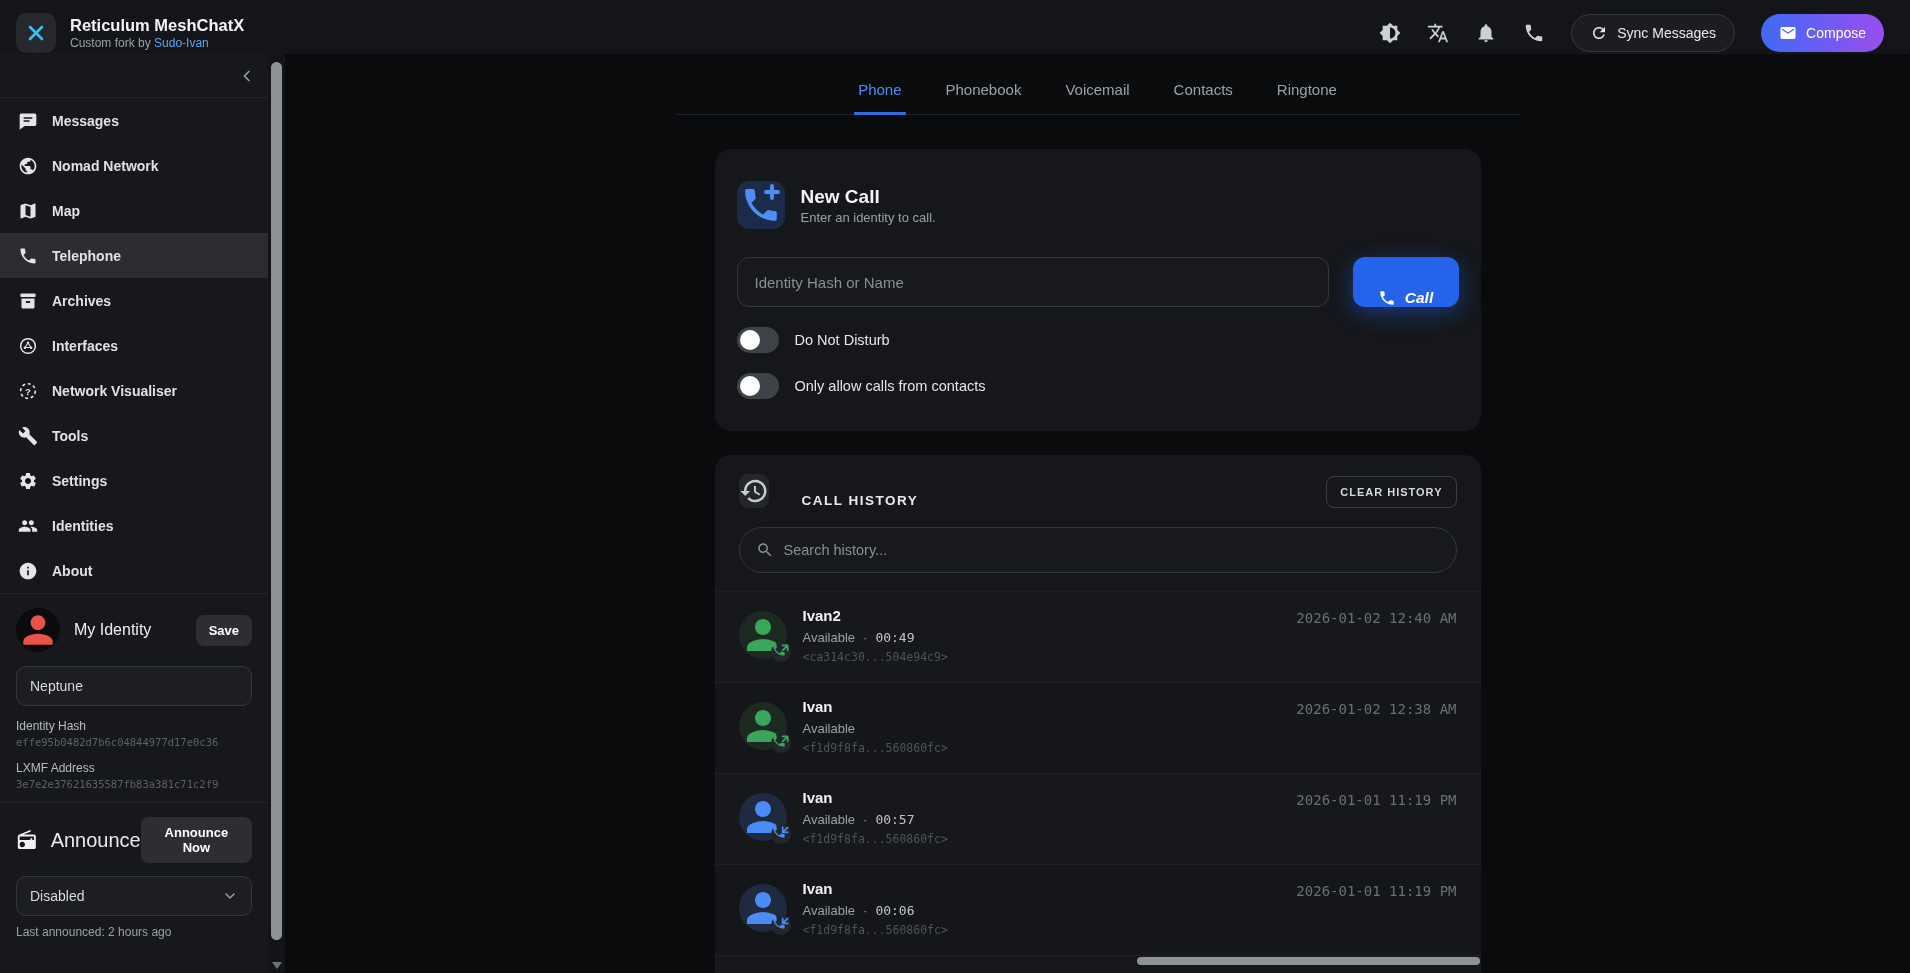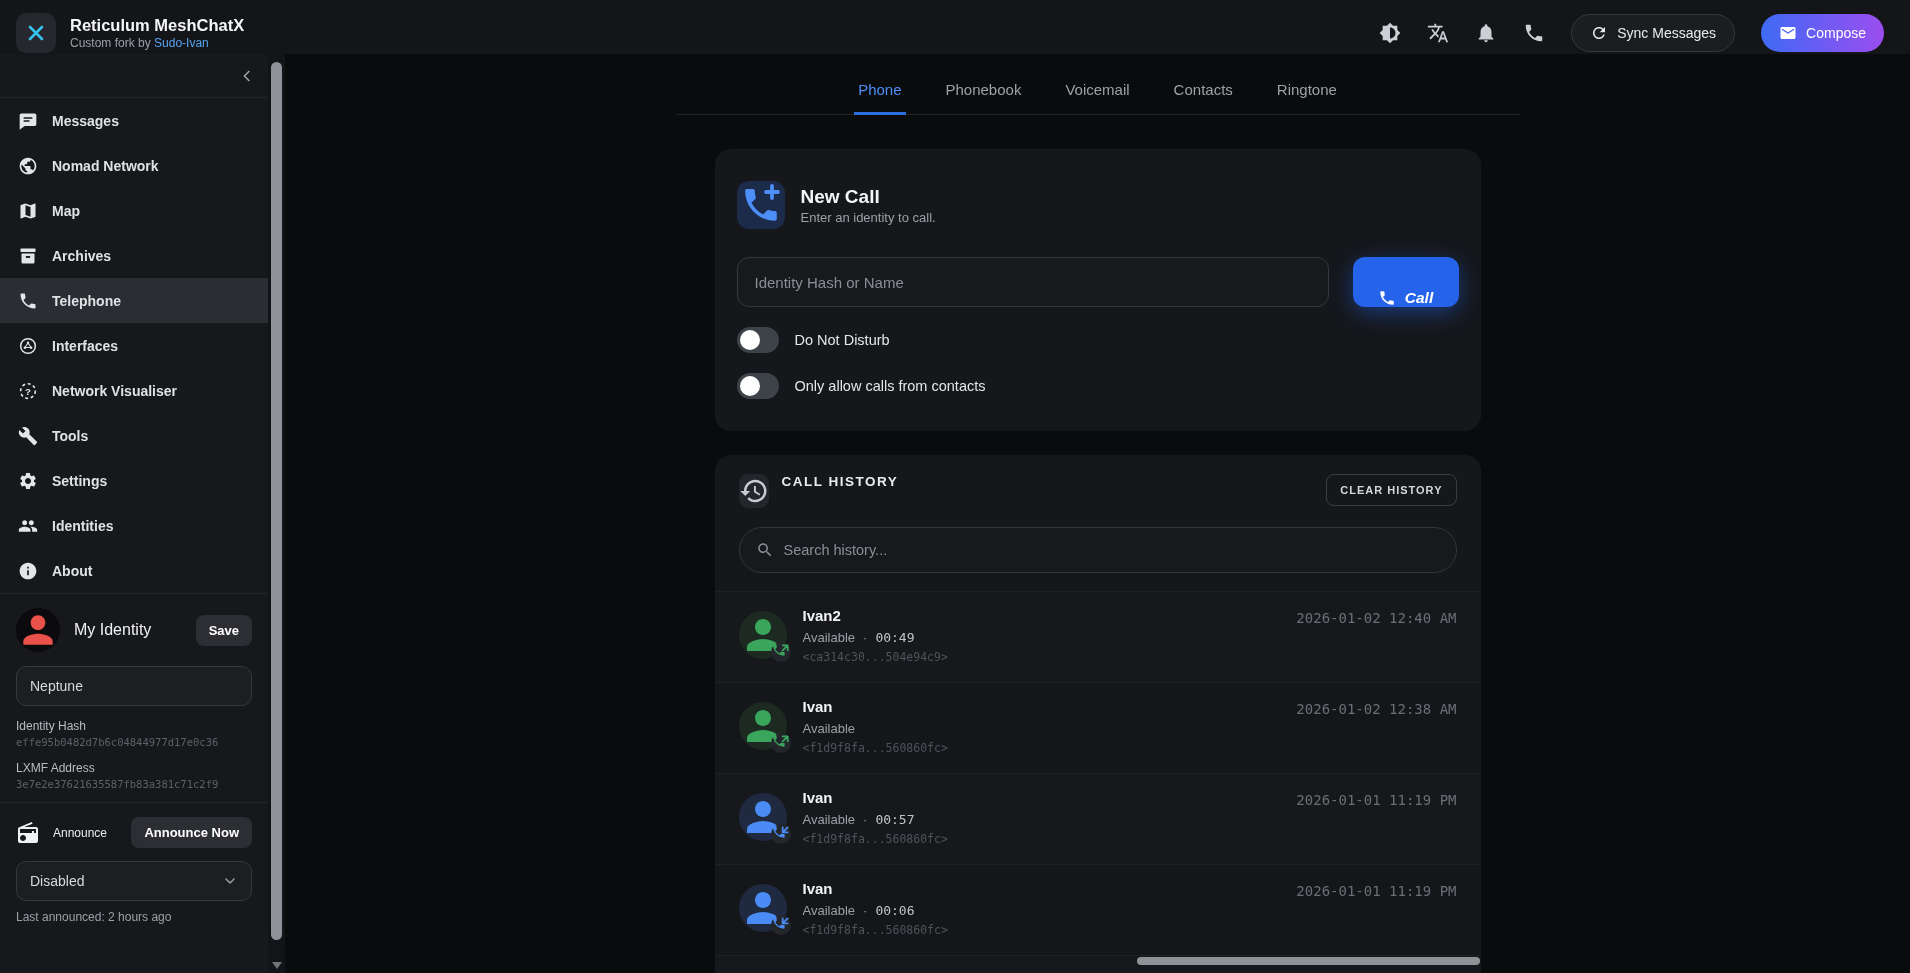--- a/index.html
+++ b/index.html
@@ -41,21 +41,21 @@
   .mi-title { font-size:16px; margin-left:14px; color:#f0f1f3; }
   .small-btn { margin-left:auto; background:#2c2e33; color:#fff; font-size:13px; font-weight:bold;
     border:none; border-radius:8px; padding:8px 13px; cursor:pointer; }
   .name-input { width:100%; margin-top:14px; height:40px; background:#1c1e22; color:#d6d9dd;
     border:1px solid #35383e; border-radius:10px; padding:0 13px; font-size:14px;
     font-family:"Liberation Sans", sans-serif; }
   .hash-label { margin-top:13px; font-size:12px; color:#b9bcc2; }
   .hash-value { margin-top:3px; font-size:10.5px; color:#5c6167; }
   .announce-row { display:flex; align-items:center; }
   .announce-ic { width:24px; height:24px; color:#f0f1f3; display:flex; }
-  .announce-title { font-size:12px; margin-left:13px; color:#e8eaec; }
+  .announce-title { font-size:20px; margin-left:13px; color:#e8eaec; }
   .select-box { margin-top:13px; height:40px; border:1px solid #35383e; background:#1c1e22;
     border-radius:10px; display:flex; align-items:center; padding:0 13px; cursor:pointer; }
   .select-box span { font-size:14px; color:#d6d9dd; }
   .select-box .hicon { margin-left:auto; width:16px; height:16px; color:#9aa0a6; }
   .last-announced { margin-top:9px; font-size:12px; color:#9ba0a6; }
 
   
   .sbar { position:absolute; top:54px; left:268px; width:17px; bottom:0; background:#131418; }
   .sbar-thumb { position:absolute; top:8px; left:3px; width:11px; height:878px;
     background:#8f9298; border-radius:6px; }
@@ -87,21 +87,21 @@
     align-items:flex-end; justify-content:center; gap:9px; cursor:pointer;
     box-shadow:0 6px 22px rgba(37,99,235,.45);font-style:italic; }
   .toggle-row { display:flex; align-items:center; margin-top:20px; }
   .toggle { width:42px; height:26px; border-radius:13px; background:#3e4249; position:relative;
     cursor:pointer; flex:none; }
   .toggle .knob { position:absolute; top:3px; left:3px; width:20px; height:20px; border-radius:50%;
     background:#fff; }
   .toggle-label { margin-left:16px; font-size:14.5px; color:#e4e6e9; }
 
   .history-card { margin-top:24px; padding-bottom:2px; overflow:hidden; }
-  .hist-head { display:flex; align-items:flex-start; padding:19px 24px 13px; }
+  .hist-head { display:flex; align-items:flex-end; padding:19px 24px 13px;gap:20px; }
   .hist-icbox { width:30px; height:34px; border-radius:9px; background:#24262b; color:#c9ccd1;
     display:flex; align-items:center; justify-content:center; }
   .hist-icbox svg { width:17px; height:17px; }
   .hist-title { margin-left:13px; font-size:13.5px; font-weight:bold; letter-spacing:1.5px;
     color:#e8eaec; }
   .clear-btn { margin-left:auto; background:transparent; border:1px solid #393c42; border-radius:8px;
     color:#d4d7db; font-size:11px; font-weight:bold; letter-spacing:1px; padding:9px 13px;
     cursor:pointer; font-family:"Liberation Sans", sans-serif; }
   .search-wrap { margin:6px 24px 18px; height:46px; border:1px solid #33363c; background:#17191d;
     border-radius:23px; display:flex; align-items:center; padding:8px 16px; }
@@ -216,37 +216,37 @@
         <span>Nomad Network</span>
       </div>
       <div class="nav-item">
         <span class="nav-ic">
           <svg viewBox="0 0 24 24" fill="currentColor" style="width:100%;height:100%;display:block;">
             <path d="M20.5 3l-.16.03L15 5.1 9 3 3.36 4.9c-.21.07-.36.25-.36.48V20.5c0 .28.22.5.5.5l.16-.03L9 18.9l6 2.1 5.64-1.9c.21-.07.36-.25.36-.48V3.5c0-.28-.22-.5-.5-.5zM15 19l-6-2.11V5l6 2.11V19z"></path>
           </svg>
         </span>
         <span>Map</span>
       </div>
+      <div class="nav-item active">
+        <span class="nav-ic">
+          <svg viewBox="0 0 24 24" fill="currentColor" style="width:100%;height:100%;display:block;">
+            <path d="M6.62 10.79c1.44 2.83 3.76 5.14 6.59 6.59l2.2-2.21c.27-.27.67-.36 1.02-.24 1.12.37 2.33.57 3.57.57.55 0 1 .45 1 1V20c0 .55-.45 1-1 1-9.39 0-17-7.61-17-17 0-.55.45-1 1-1h3.5c.55 0 1 .45 1 1 0 1.25.2 2.45.57 3.57.11.35.03.74-.25 1.02l-2.2 2.2z"></path>
+          </svg>
+        </span>
+        <span>Telephone</span>
+      </div>
       <div class="nav-item">
         <span class="nav-ic">
           <svg viewBox="0 0 24 24" fill="currentColor" style="width:100%;height:100%;display:block;">
             <rect x="3" y="3" width="18" height="4.2" rx="1"></rect>
             <path d="M4.2 9h15.6v10.5c0 .83-.67 1.5-1.5 1.5H5.7c-.83 0-1.5-.67-1.5-1.5V9zm5.3 3.2v1.8h5v-1.8h-5z" fill-rule="evenodd" clip-rule="evenodd"></path>
             <rect x="9.5" y="12.2" width="5" height="1.8" fill="#17181c"></rect>
           </svg>
         </span>
         <span>Archives</span>
-      </div>
-      <div class="nav-item active">
-        <span class="nav-ic">
-          <svg viewBox="0 0 24 24" fill="currentColor" style="width:100%;height:100%;display:block;">
-            <path d="M6.62 10.79c1.44 2.83 3.76 5.14 6.59 6.59l2.2-2.21c.27-.27.67-.36 1.02-.24 1.12.37 2.33.57 3.57.57.55 0 1 .45 1 1V20c0 .55-.45 1-1 1-9.39 0-17-7.61-17-17 0-.55.45-1 1-1h3.5c.55 0 1 .45 1 1 0 1.25.2 2.45.57 3.57.11.35.03.74-.25 1.02l-2.2 2.2z"></path>
-          </svg>
-        </span>
-        <span>Telephone</span>
       </div>
       <div class="nav-item">
         <span class="nav-ic">
           <svg viewBox="0 0 24 24" fill="currentColor" style="width:100%;height:100%;display:block;">
             <circle cx="12" cy="12" r="8.8" fill="none" stroke="currentColor" stroke-width="1.8"></circle>
             <path d="M12 8.4L8.4 13.8h7.2z" fill="none" stroke="currentColor" stroke-width="1.3"></path>
             <circle cx="12" cy="8.2" r="1.5"></circle>
             <circle cx="8.2" cy="14" r="1.5"></circle>
             <circle cx="15.8" cy="14" r="1.5"></circle>
           </svg>

